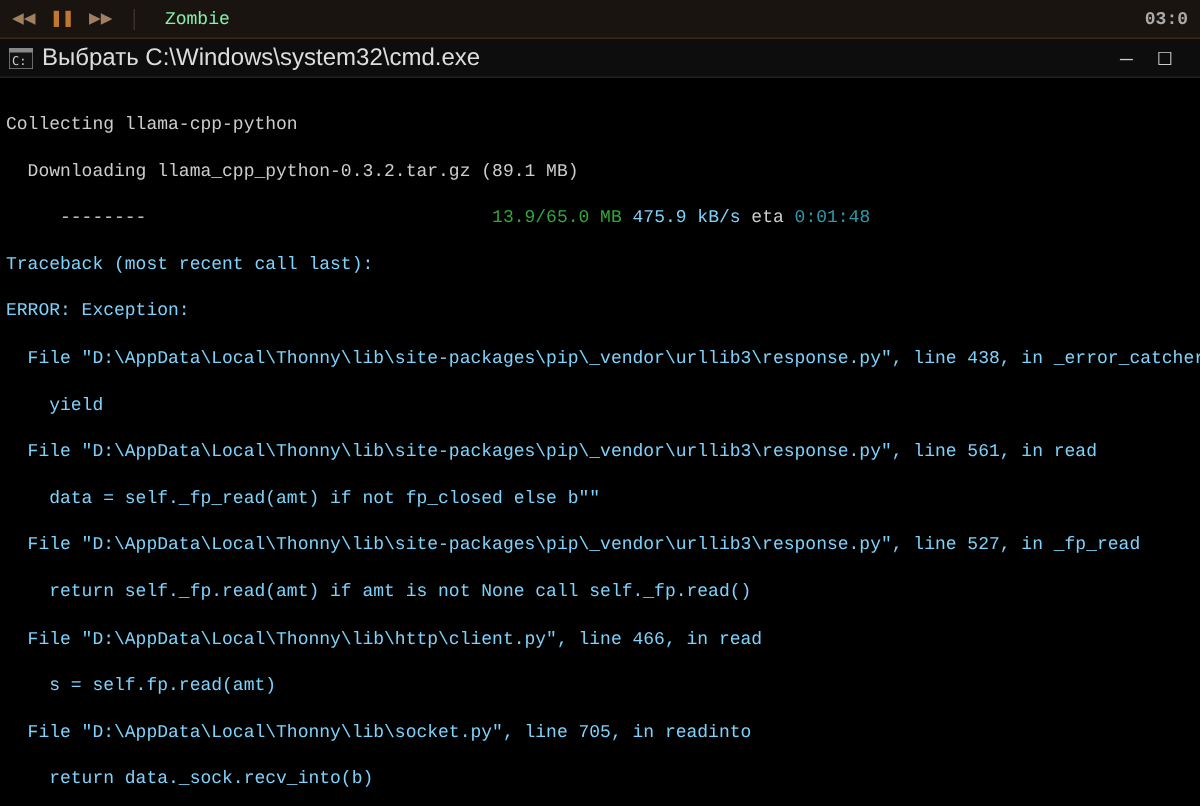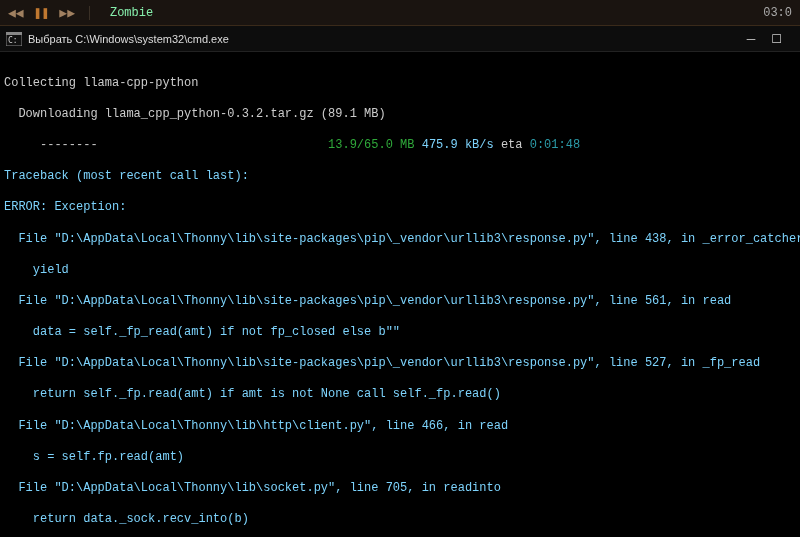--- a/index.html
+++ b/index.html
@@ -38,40 +38,41 @@
   }
   .track-title {
     color: #86efac;
     font-size: 12px;
     margin-left: 6px;
   }
   .time-display {
     margin-left: auto;
     color: #aaa;
     font-size: 12px;
+    font-weight: bold;
   }
   .title-bar {
     height: 26px;
     background: #0d0d0d;
     display: flex;
     align-items: center;
     padding: 0 6px;
     border-bottom: 1px solid #222;
   }
   .title-icon {
     width: 16px;
     height: 16px;
     margin-right: 6px;
     display: flex;
     align-items: center;
     justify-content: center;
   }
   .title-text {
     color: #ddd;
-    font-size: 11px;
+    font-size: 16px;
     font-family: 'Segoe UI', Tahoma, sans-serif;
   }
   .window-controls {
     margin-left: auto;
     display: flex;
     gap: 16px;
     padding-right: 12px;
   }
   .win-btn {
     color: #ccc;

